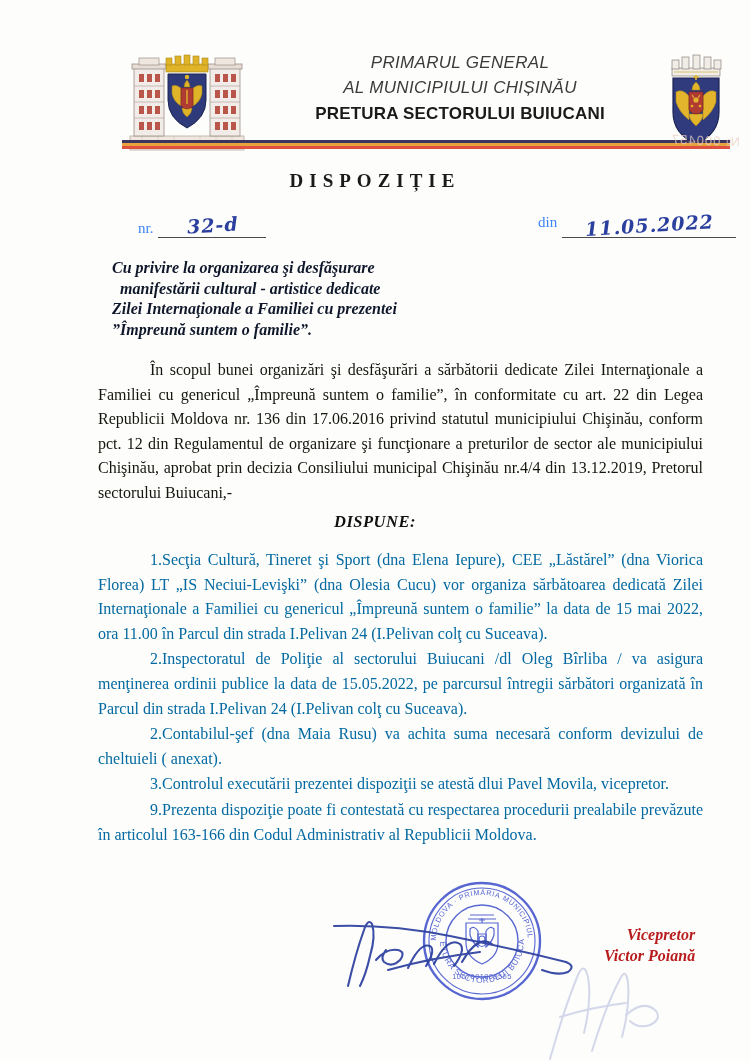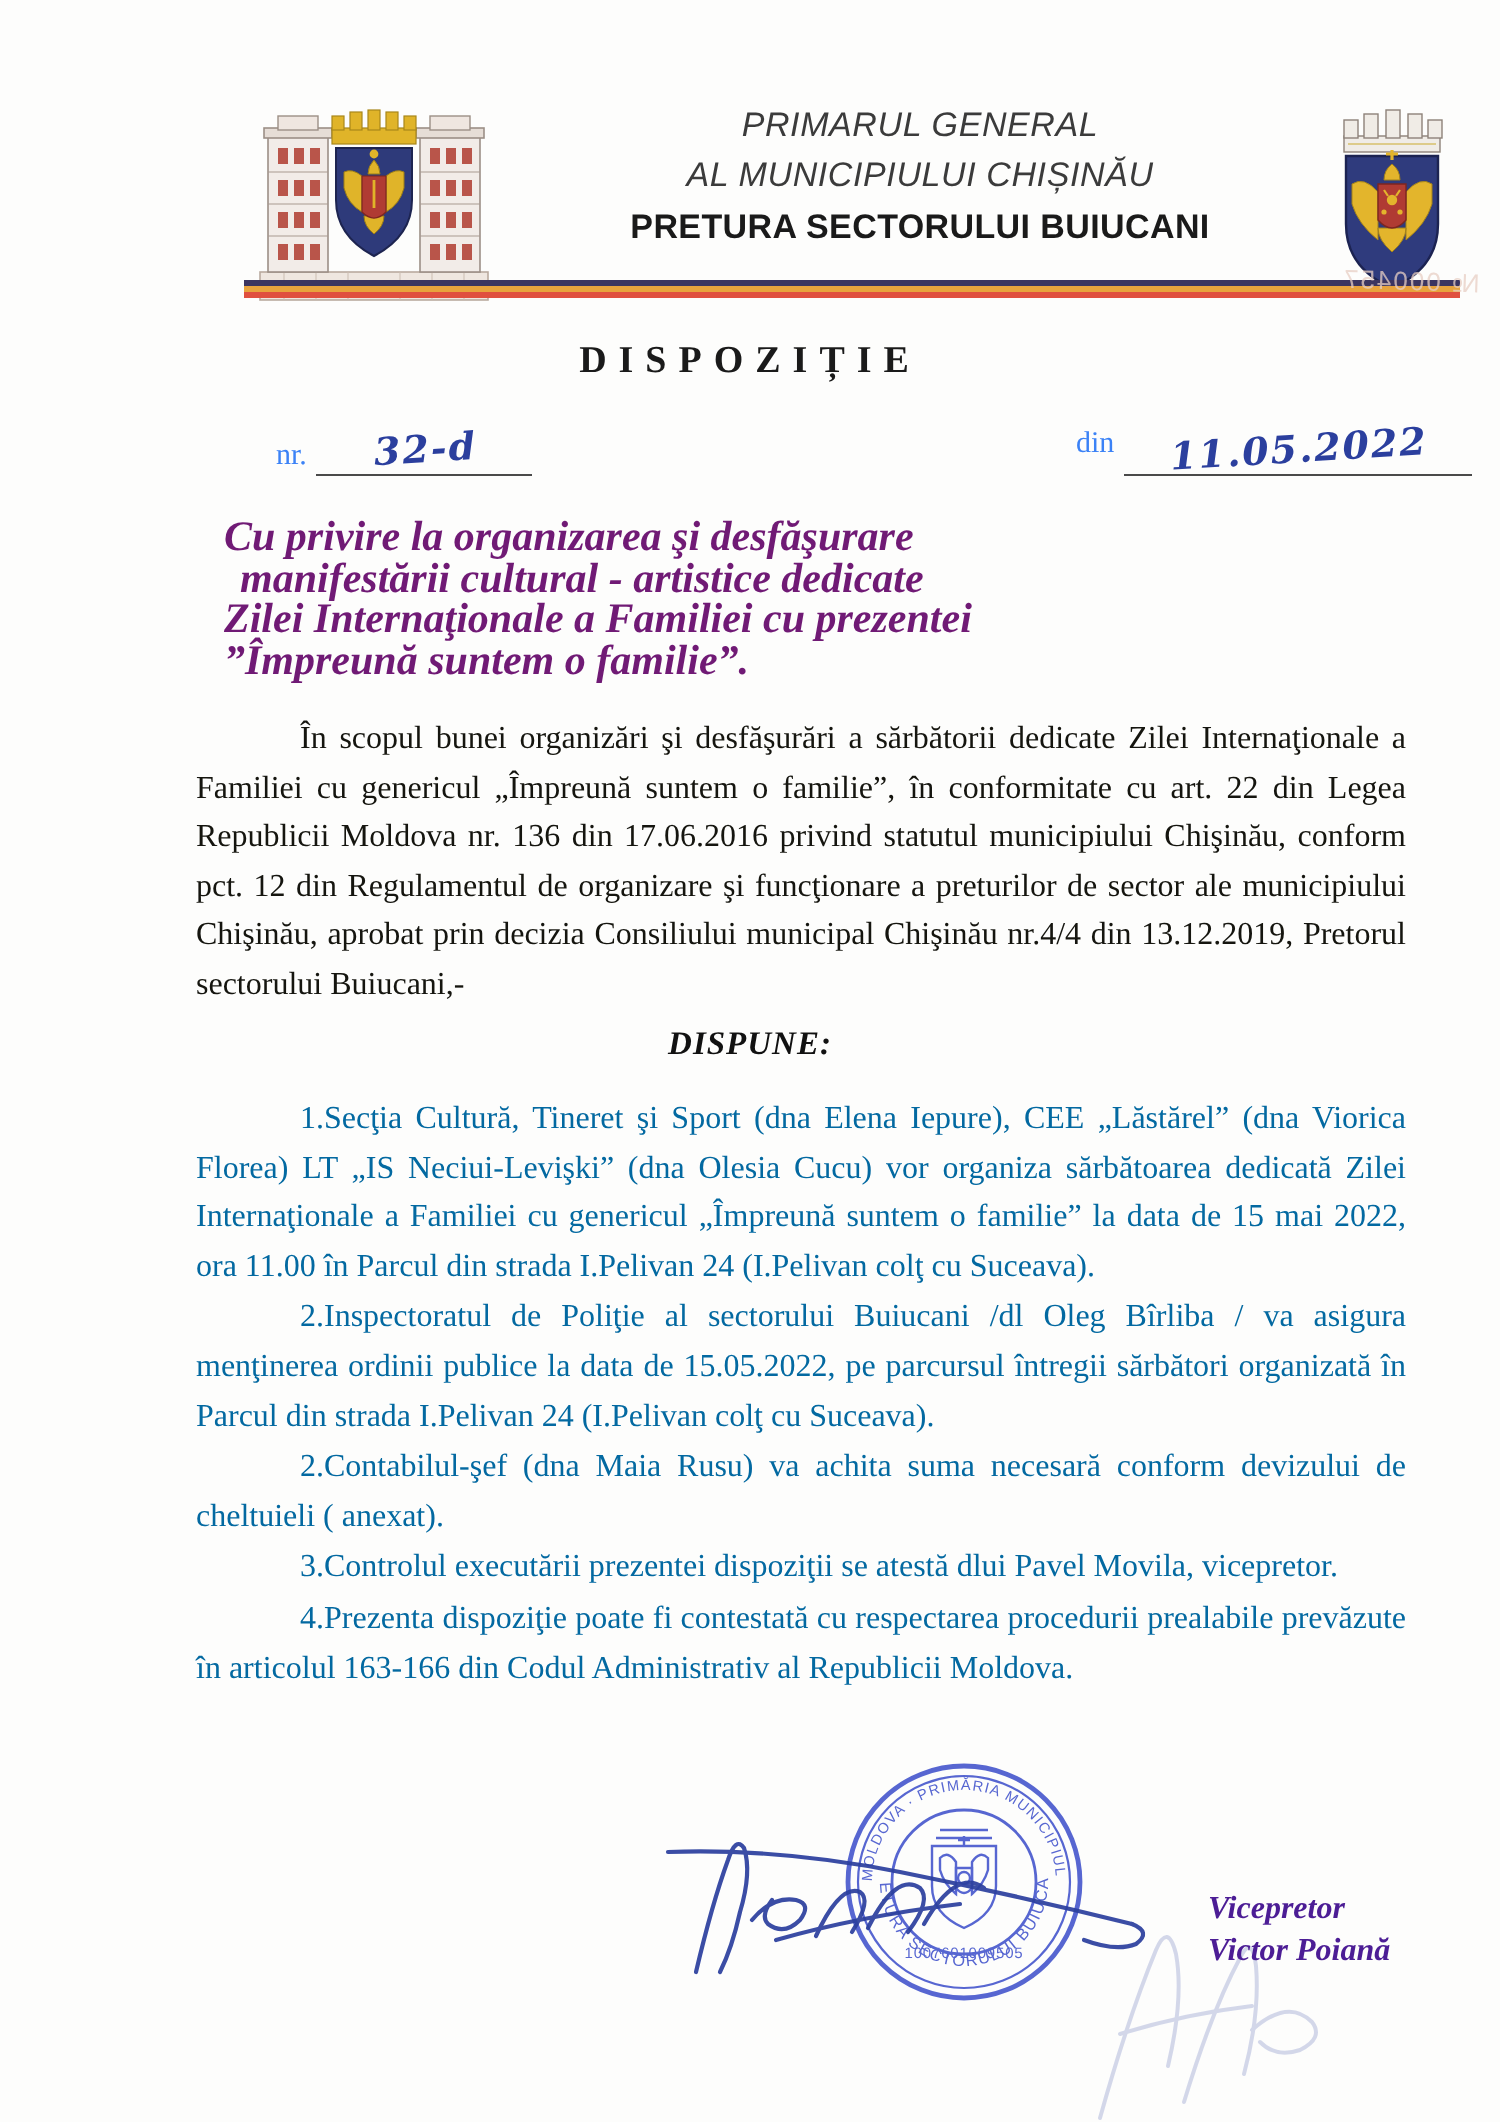--- a/index.html
+++ b/index.html
@@ -141,23 +141,23 @@
     display: inline-block;
   }
 
   
   .subject {
     position: absolute;
     left: 112px; top: 258px;
     width: 420px;
     font-style: italic;
     font-weight: bold;
-    font-size: 21px;
+    font-size: 16px;
     line-height: 20.5px;
-    color: #701a75;
+    color: #0f172a;
   }
   .subject div { white-space: nowrap; }
   .subject .ind { padding-left: 8px; }
 
   
   .body-text {
     position: absolute;
     left: 98px; top: 358px;
     width: 605px;
     font-size: 16px;
@@ -191,27 +191,27 @@
   }
   .points p {
     margin: 0 0 1px 0;
     text-indent: 52px;
   }
   .points p:last-child { text-align: justify; }
 
   
   .sig-block {
     position: absolute;
-    left: 604px; top: 944px;
-    text-align: left;
+    left: 604px; top: 924px;
+    text-align: right;
     font-style: italic;
     font-weight: bold;
     font-size: 16px;
     line-height: 21px;
-    color: #4c1d95;
+    color: #b91c1c;
   }
 
   
   .stamp {
     position: absolute;
     left: 420px; top: 879px;
     width: 124px; height: 124px;
     opacity: .82;
   }
   .signature-scribble {
@@ -396,21 +396,21 @@
     <p>În scopul bunei organizări şi desfăşurări a sărbătorii dedicate Zilei Internaţionale a Familiei cu genericul „Împreună suntem o familie”, în conformitate cu art. 22 din Legea Republicii Moldova nr. 136 din 17.06.2016 privind statutul municipiului Chişinău, conform pct. 12 din Regulamentul de organizare şi funcţionare a preturilor de sector ale municipiului Chişinău, aprobat prin decizia Consiliului municipal Chişinău nr.4/4 din 13.12.2019, Pretorul sectorului Buiucani,-</p>
   </div>
 
   <div class="dispune">DISPUNE:</div>
 
   <div class="points">
     <p>1.Secţia Cultură, Tineret şi Sport (dna Elena Iepure), CEE „Lăstărel” (dna Viorica Florea) LT „IS Neciui-Levişki” (dna Olesia Cucu) vor organiza sărbătoarea dedicată Zilei Internaţionale a Familiei cu genericul „Împreună suntem o familie” la data de 15 mai 2022, ora 11.00 în Parcul din strada I.Pelivan 24 (I.Pelivan colţ cu Suceava).</p>
     <p>2.Inspectoratul  de Poliţie al sectorului Buiucani /dl Oleg Bîrliba / va asigura menţinerea ordinii publice la data de 15.05.2022, pe parcursul întregii sărbători organizată în Parcul  din  strada I.Pelivan 24 (I.Pelivan colţ cu Suceava).</p>
     <p>2.Contabilul-şef (dna Maia Rusu) va achita suma necesară conform devizului de  cheltuieli ( anexat).</p>
     <p>3.Controlul executării prezentei dispoziţii se atestă dlui Pavel Movila, vicepretor.</p>
-    <p>4.Prezenta dispoziţie poate fi contestată cu respectarea procedurii prealabile prevăzute în articolul 163-166  din  Codul  Administrativ  al  Republicii  Moldova.</p>
+    <p>9.Prezenta dispoziţie poate fi contestată cu respectarea procedurii prealabile prevăzute în articolul 163-166  din  Codul  Administrativ  al  Republicii  Moldova.</p>
   </div>
 
   <svg class="stamp" viewBox="0 0 124 124">
     <defs>
       <path id="stamp-arc-top" d="M 16 62 A 46 46 0 0 1 108 62"></path>
       <path id="stamp-arc-bottom" d="M 20 62 A 42 42 0 0 0 104 62"></path>
     </defs>
     <circle cx="62" cy="62" r="58" fill="none" stroke="#3346c8" stroke-width="2.4"></circle>
     <circle cx="62" cy="62" r="53" fill="none" stroke="#3346c8" stroke-width="1.1"></circle>
     <circle cx="62" cy="62" r="36" fill="none" stroke="#3346c8" stroke-width="1.4"></circle>

